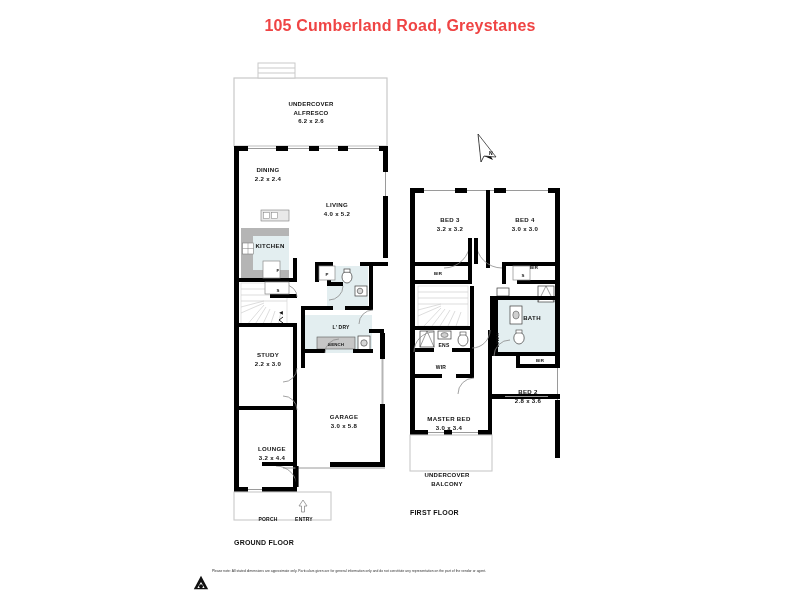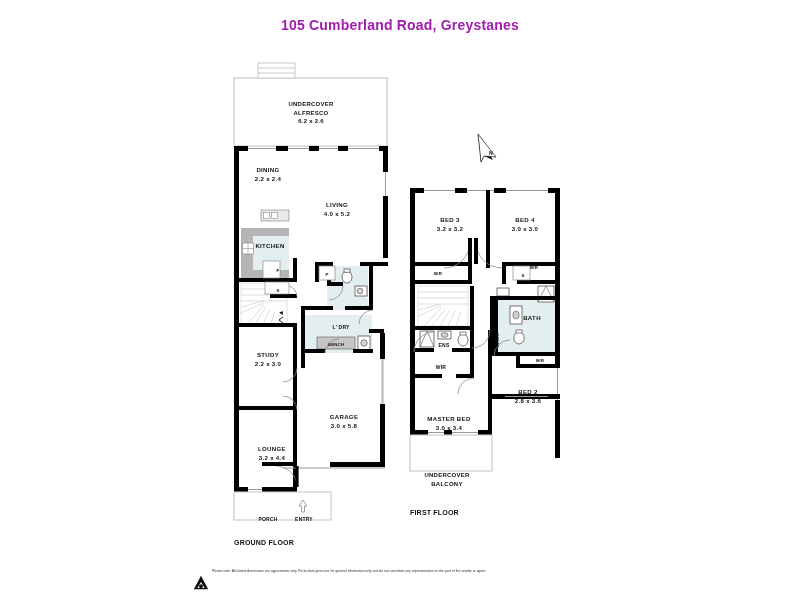--- a/index.html
+++ b/index.html
@@ -7,22 +7,22 @@
     width:800px;height:600px;
     background:#ffffff;
     font-family:"Liberation Sans", sans-serif;
     color:#1a1a1a;
     overflow:hidden;
     position:relative;
   }
   #title{
     position:absolute;top:17px;left:0;width:800px;
     text-align:center;
-    font-size:14px;font-weight:bold;letter-spacing:.2px;
-    color:#a21caf;
+    font-size:16px;font-weight:bold;letter-spacing:.2px;
+    color:#ef4444;
   }
   #plan{position:absolute;top:0;left:0;}
   #disclaimer{
     position:absolute;left:212px;top:569px;width:400px;
     font-size:3.3px;letter-spacing:.05px;color:#2a2a2a;
     font-family:"Liberation Sans", sans-serif;
     line-height:5px;
   }
   #logo{position:absolute;left:192px;top:574px;width:18px;height:18px;}
   .rm{font-size:6.1px;font-weight:bold;letter-spacing:.3px;text-anchor:middle;

